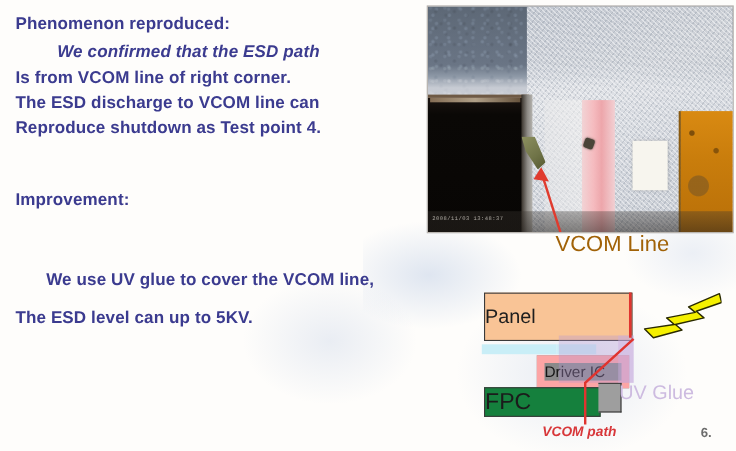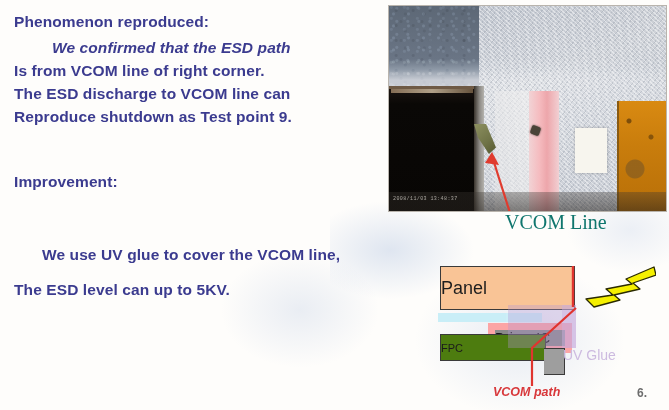--- a/index.html
+++ b/index.html
@@ -162,33 +162,33 @@
     font-family:"Liberation Mono", monospace;
     letter-spacing:.4px;opacity:.75;
     white-space:nowrap;
   }
   
   #photo-arrow{left:0;top:0;width:277px;height:205px;}
 
   
   #lbl-vcom-line{
     position:absolute;left:505px;top:211px;
-    color:#0f766e;font-size:20px;
-    font-family:Liberation Serif, serif;
+    color:#a16207;font-size:20px;
+    font-family:Liberation Sans, sans-serif;
     white-space:nowrap;
   }
   #lbl-vcom-path{
     position:absolute;left:493px;top:385px;
     color:#d8373a;font-size:12.5px;font-weight:bold;
     white-space:nowrap;
     font-style:italic;
   }
   #lbl-uvglue{
     position:absolute;left:563px;top:347px;
-    color:#cdbbe0;font-size:14px;
+    color:#cdbbe0;font-size:18px;
     white-space:nowrap;
   }
   #page-num{
     position:absolute;left:637px;top:386px;
     color:#6d6d6d;font-size:12px;font-weight:bold;
   }
 
   
   #diagram{position:absolute;left:410px;top:255px;width:259px;height:155px;}
   .dbox{position:absolute;display:flex;align-items:center;justify-content:flex-start;}
@@ -204,23 +204,23 @@
   }
   #band-cyan{
     position:absolute;left:28px;top:58px;width:68px;height:9px;
     background:#c9eef7;
   }
   #band-cyan2{
     position:absolute;left:96px;top:58px;width:36px;height:9px;
     background:#cdeff8;
   }
   #box-fpc{
-    left:30px;top:79px;width:104px;height:25px;
-    background:#4d7c0f;border:1px solid #3a3a3a;
-    color:#1b1b1b;font-size:11px;
+    left:30px;top:97px;width:104px;height:25px;
+    background:#15803d;border:1px solid #3a3a3a;
+    color:#1b1b1b;font-size:21px;
   }
   #box-fpc-tail{
     position:absolute;left:134px;top:93px;width:20px;height:25px;
     background:#9e9e9e;border:1px solid #3a3a3a;border-left:none;
   }
   
   #uvglue-overlay{
     position:absolute;left:98px;top:50px;width:68px;height:43px;
     background:rgba(180,150,210,.34);
   }
@@ -238,21 +238,21 @@
 
 <div id="slide">
 
   <div class="watermark"></div>
   <div class="watermark2"></div>
 
   <div class="textblock" id="t-heading">Phenomenon reproduced:</div>
   <div class="textblock" id="t-l1">We confirmed that the ESD path</div>
   <div class="textblock" id="t-l2">Is from VCOM line of right corner.</div>
   <div class="textblock" id="t-l3">The ESD discharge to VCOM line can</div>
-  <div class="textblock" id="t-l4">Reproduce shutdown as Test point 9.</div>
+  <div class="textblock" id="t-l4">Reproduce shutdown as Test point 4.</div>
 
   <div class="textblock" id="t-improve">Improvement:</div>
   <div class="textblock" id="t-i1">We use UV glue to cover the VCOM line,</div>
   <div class="textblock" id="t-i2">The ESD level can up to 5KV.</div>
 
   <div id="photo">
     <div class="ph ph-wall"></div>
     <div class="ph ph-noise"></div>
     <div class="ph ph-bright"></div>
     <div class="ph ph-bright-spk"></div>

